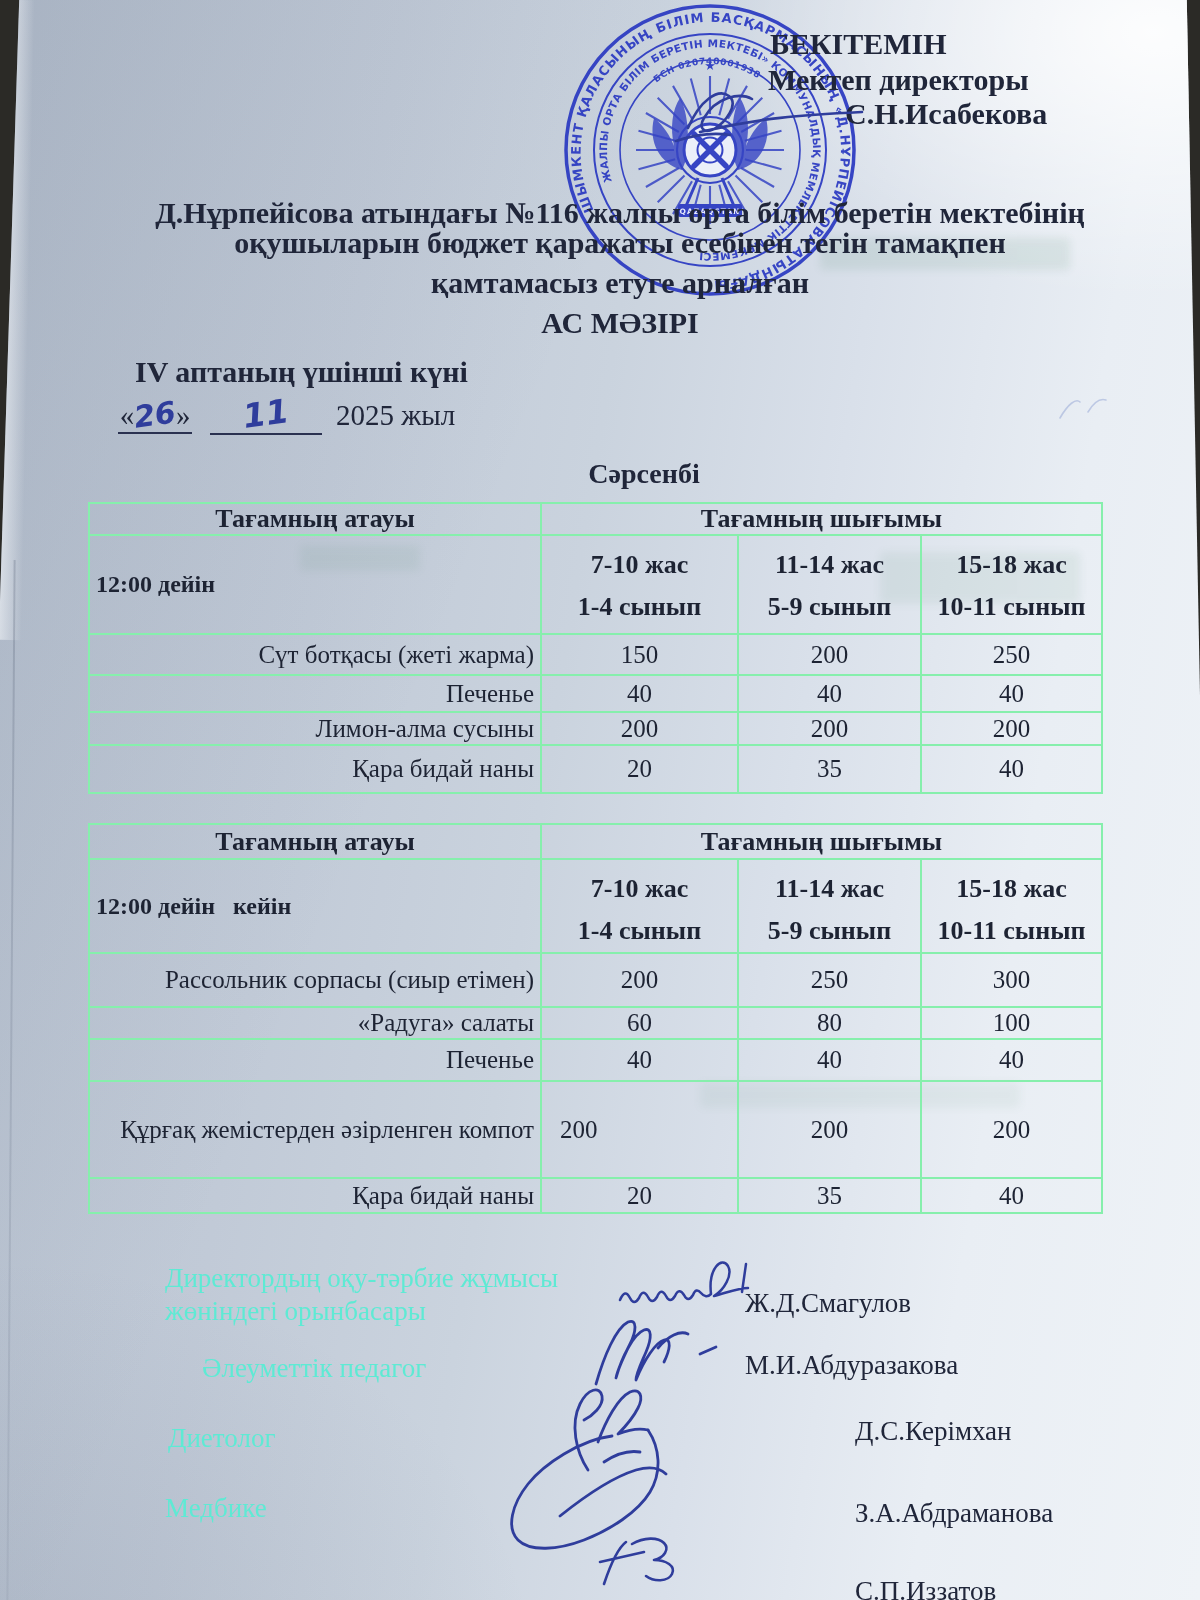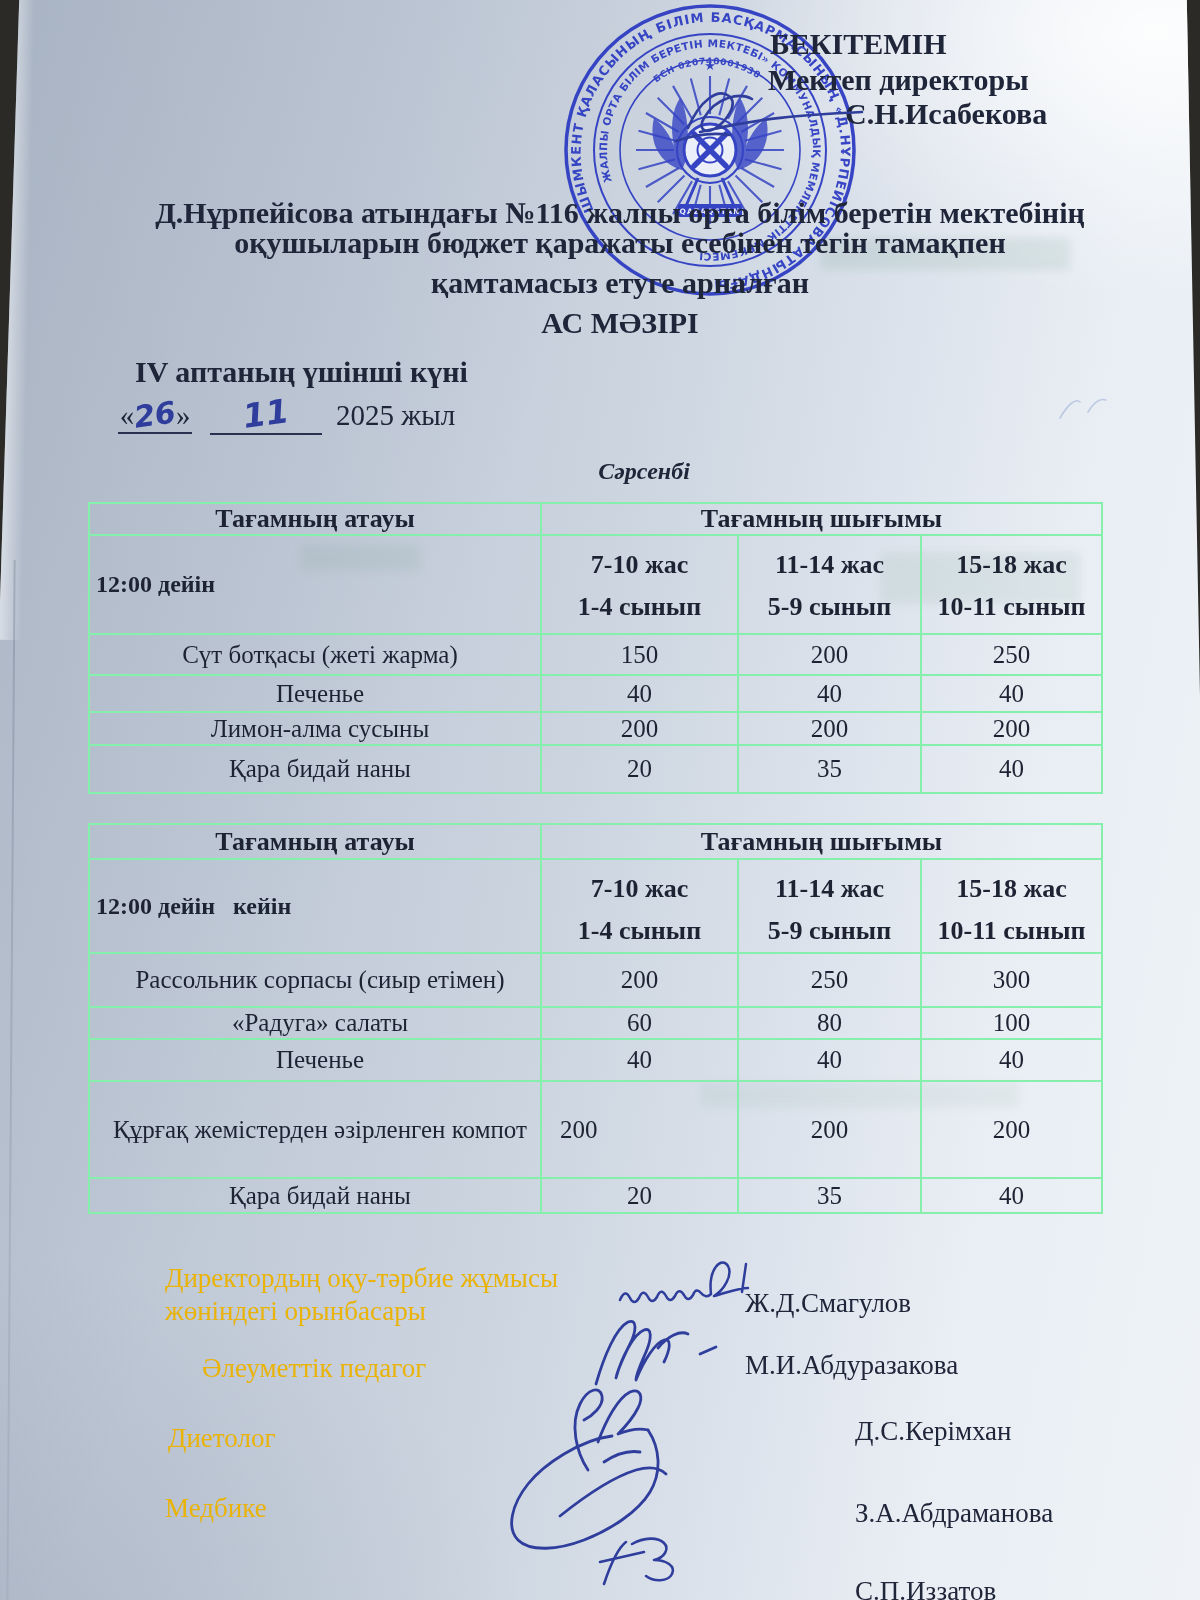--- a/index.html
+++ b/index.html
@@ -28,37 +28,37 @@
   .center{text-align:center;}
 
   .approval-line{font-size:30px;font-weight:bold;white-space:nowrap;}
   .title-line{left:50px;width:1140px;text-align:center;font-size:30px;font-weight:bold;white-space:nowrap;}
   .week{font-size:30px;font-weight:bold;}
   .dateline{font-size:29px;white-space:nowrap;}
   .u{border-bottom:2px solid #2a3150;}
   .hand{font-family:"DejaVu Sans",sans-serif;font-style:italic;font-weight:bold;
         color:#2f3d9c;display:inline-block;transform:rotate(-8deg);}
   .qgroup{display:inline-block;text-align:center;}
-  .day-title{font-size:24px;font-weight:bold;font-style:italic;}
+  .day-title{font-size:28px;font-weight:bold;}
 
   
   table.menu{position:absolute;left:88px;border-collapse:collapse;table-layout:fixed;
     width:1013px;font-size:25px;color:#1d2333;}
   table.menu td{border:2px solid #86efac;padding:0 6px;overflow:hidden;}
   table.menu .hdr{font-weight:bold;font-size:26px;text-align:center;vertical-align:middle;}
   table.menu .agecell{font-weight:bold;font-size:26px;text-align:center;vertical-align:top;
     padding-top:8px;line-height:42px;}
   table.menu .time-note{font-weight:bold;font-size:24px;vertical-align:middle;
     white-space:pre-wrap;}
-  table.menu .dish{text-align:center;padding-left:16px;vertical-align:middle;}
+  table.menu .dish{text-align:right;padding-left:16px;vertical-align:middle;}
   table.menu .num{text-align:center;vertical-align:middle;}
   table.menu .num-left{text-align:left;padding-left:18px;vertical-align:middle;}
 
   
-  .sig-position{font-size:27px;white-space:pre-line;line-height:33px;color:#eab308;}
+  .sig-position{font-size:27px;white-space:pre-line;line-height:33px;color:#5eead4;}
   .sig-name{font-size:27px;white-space:nowrap;color:#20263a;}
 
   
   svg.overlay{position:absolute;left:0;top:0;pointer-events:none;}
   .ghost{position:absolute;background:#3f7d5a;opacity:.10;filter:blur(4px);border-radius:4px;}
 </style>
 </head>
 <body>
 
 <div id="scene">

